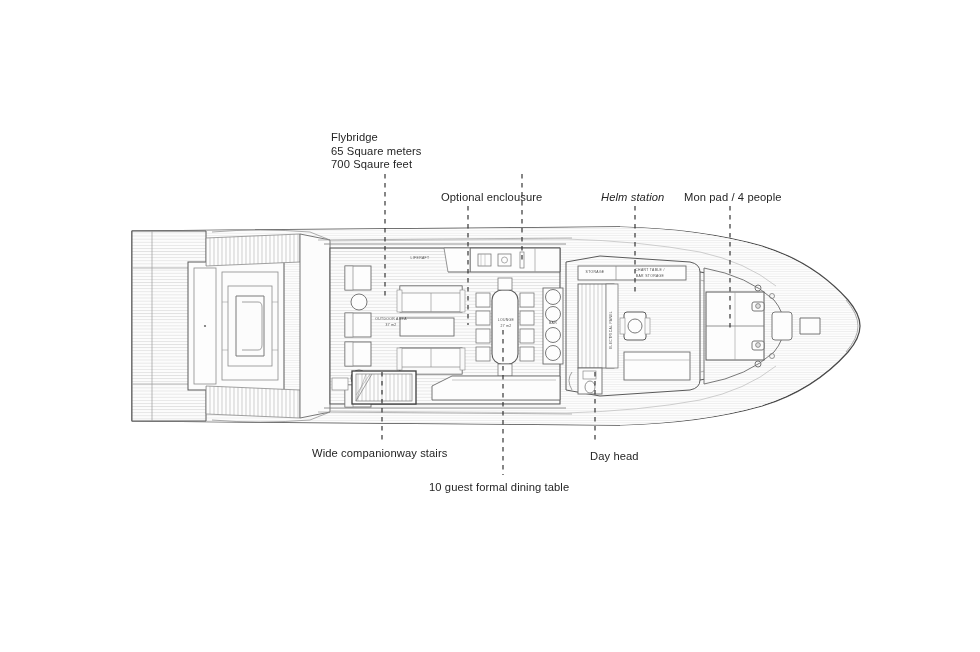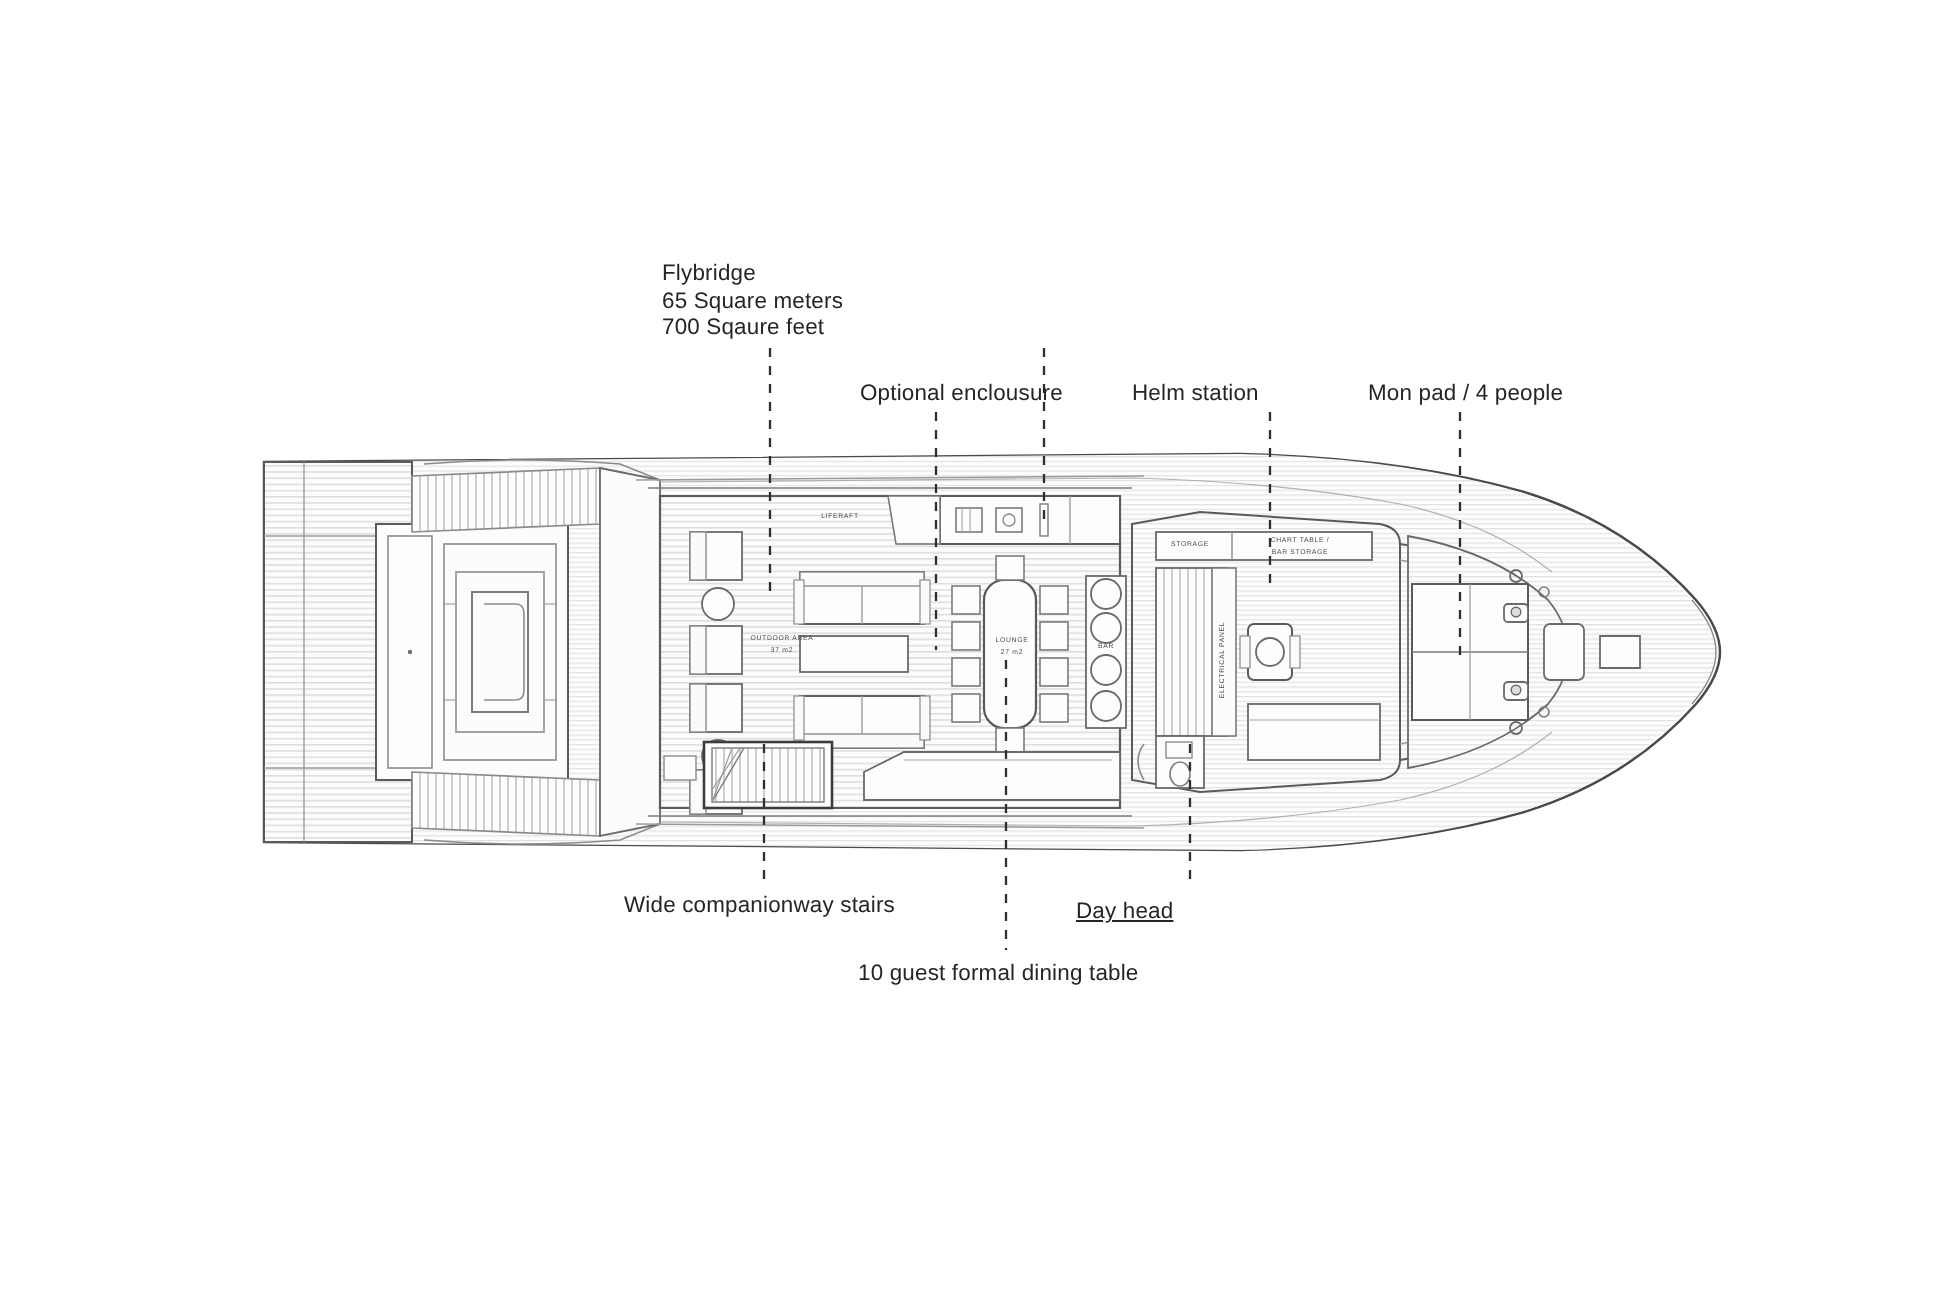--- a/index.html
+++ b/index.html
@@ -280,25 +280,25 @@
       </g>
 
     </g>
   </svg>
 
   <div class="callout" style="left:331px;top:131px;">Flybridge
 65 Square meters
 700 Sqaure feet</div>
 
 
-  <div class="callout" style="left:430px;top:191px;">Optional enclousure</div>
-
-  <div class="callout" style="left:566px;top:191px;">Helm station</div>
+  <div class="callout" style="left:441px;top:191px;">Optional enclousure</div>
+
+  <div class="callout" style="left:601px;top:191px;font-style:italic;">Helm station</div>
 
   <div class="callout" style="left:684px;top:191px;">Mon pad / 4 people</div>
 
   <div class="callout" style="left:312px;top:447px;">Wide companionway stairs</div>
 
-  <div class="callout" style="left:538px;top:450px;text-decoration:underline;">Day head</div>
+  <div class="callout" style="left:590px;top:450px;">Day head</div>
 
   <div class="callout" style="left:429px;top:481px;">10 guest formal dining table</div>
 
 </div>
 
 </body></html>

